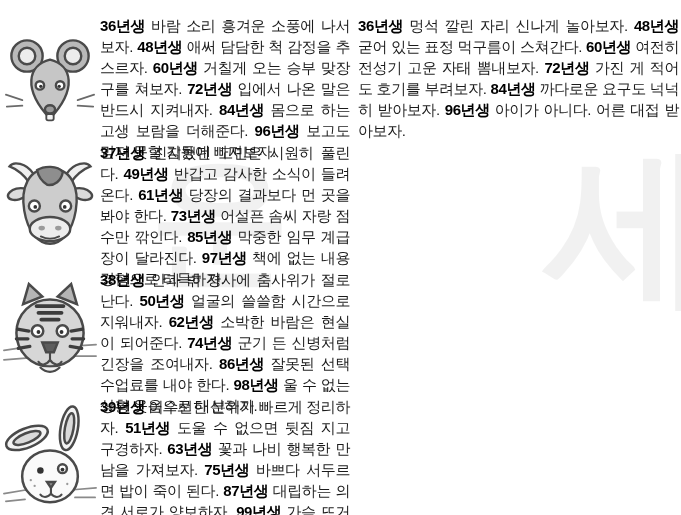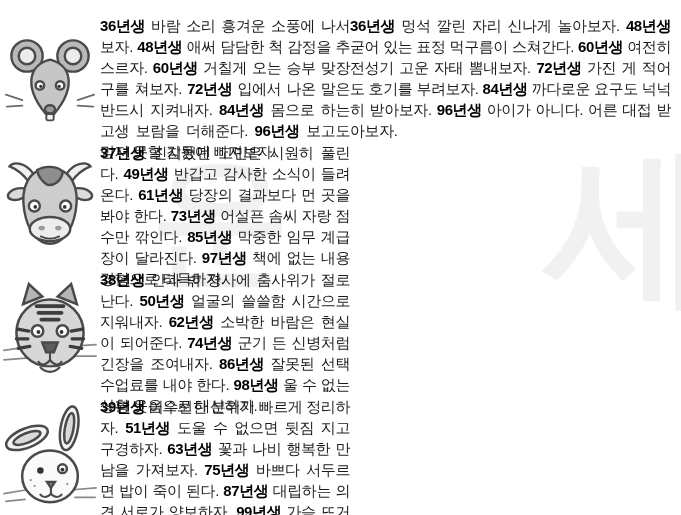--- a/index.html
+++ b/index.html
@@ -22,21 +22,21 @@
     width:100px;flex:0 0 100px;display:flex;align-items:center;justify-content:center;
     height:100%;
   }
   .icon-cell svg{display:block;}
   .txt{
     margin:0;font-size:15px;line-height:21px;letter-spacing:-0.4px;
     text-align:justify;word-break:break-all;color:#1b1b1b;
   }
   .txt b{color:#000;}
   .txt-left{width:250px;flex:0 0 250px;}
-  .txt-right{width:321px;flex:0 0 321px;margin-left:0;}
+  .txt-right{width:321px;flex:0 0 321px;margin-left:8px;}
 </style>
 </head>
 <body>
 
 <span class="watermark wm-left">운</span>
 <span class="watermark wm-right">세</span>
 
 <div id="content">
 
   <div class="row">

